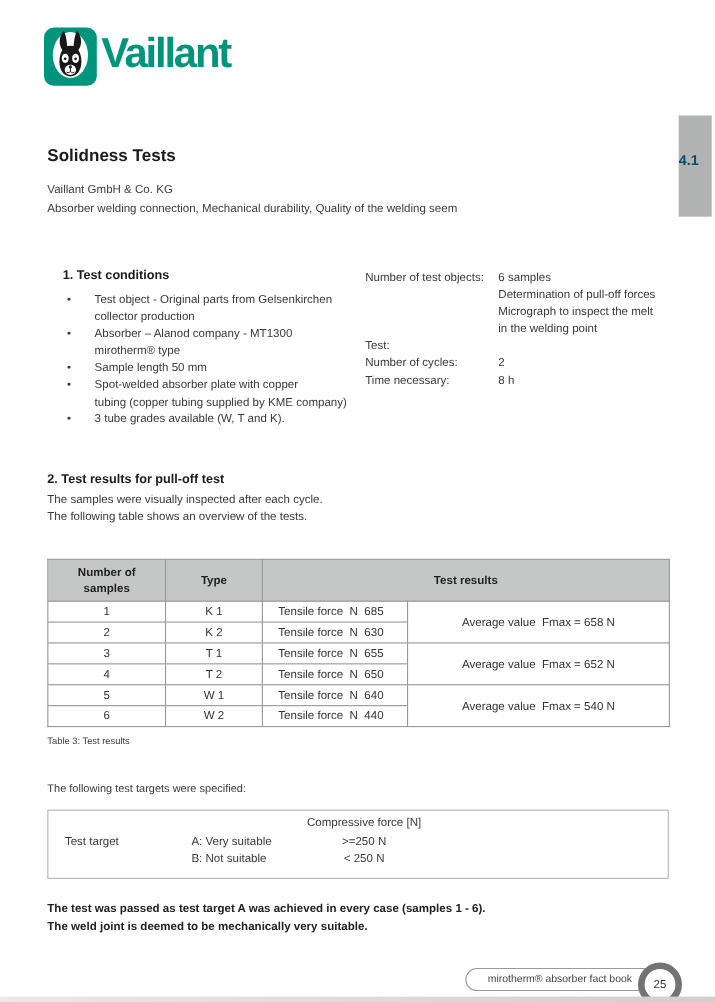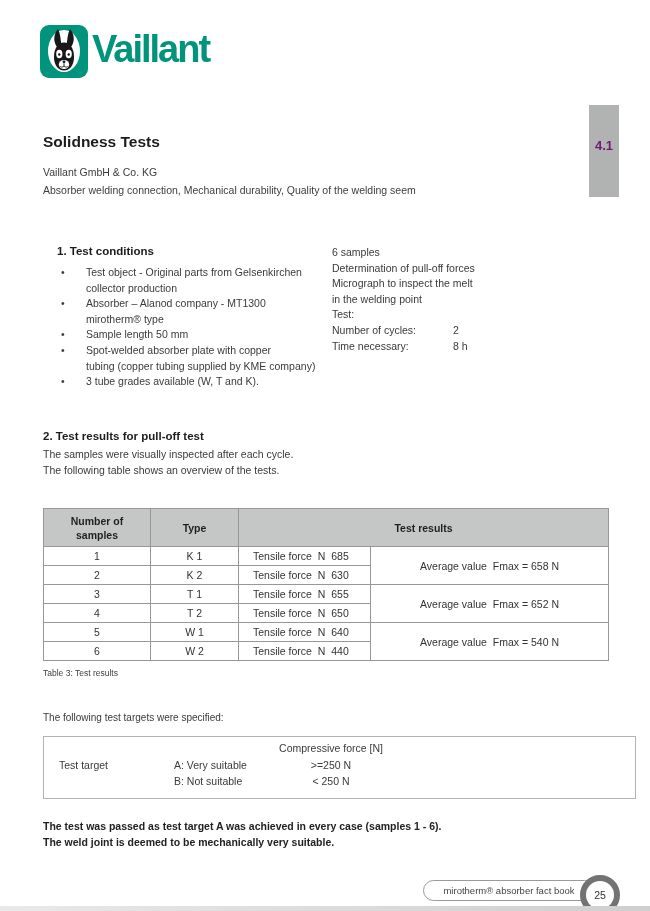--- a/index.html
+++ b/index.html
@@ -21,24 +21,23 @@
     display:flex;align-items:center;justify-content:center;
   }
   .wordmark{
     left:92px;top:27px;
     font-size:38px;font-weight:bold;letter-spacing:-2px;
     color:#00947c;line-height:44px;
   }
 
   
   .chapter-tab{
-    left:589px;top:105px;width:30px;height:92px;
+    left:617px;top:105px;width:30px;height:92px;
     background:#b1b3b2;
-    text-align:center;
-    font-weight:bold;font-size:13px;color:#701a75;
+    font-weight:bold;font-size:13px;color:#0c4a6e;
     padding-top:33px;box-sizing:border-box;
   }
 
   
   .page-title{left:43px;top:133px;font-size:15.5px;font-weight:bold;color:#1c1c1c;}
   .subtitle{left:43px;top:164px;font-size:10.5px;line-height:17.5px;color:#3d3d3d;}
 
   
   .sec-heading{font-size:11.5px;font-weight:bold;color:#1c1c1c;line-height:16px;}
   .conditions{left:57px;top:243px;width:292px;}
@@ -70,21 +69,21 @@
   }
   .results-table td{height:18px;text-align:center;}
   .results-table td.force{text-align:left;padding-left:14px;white-space:pre-wrap;}
   .results-table td.avg{white-space:pre-wrap;}
   .table-caption{left:43px;top:668px;font-size:8.5px;color:#3d3d3d;}
 
   
   .targets-intro{left:43px;top:712px;font-size:10px;}
   .targets-box{
     left:43px;top:736px;width:563px;height:61px;
-    border:1px solid #b3b3b3;font-size:10.5px;padding-left:28px;
+    border:1px solid #b3b3b3;font-size:10.5px;
   }
   .targets-box .t-header{position:absolute;left:207px;top:5px;width:160px;text-align:center;}
   .targets-box .t-label{position:absolute;left:15px;top:22px;}
   .targets-box .t-grade0{position:absolute;left:130px;top:22px;}
   .targets-box .t-force0{position:absolute;left:207px;top:22px;width:160px;text-align:center;}
   .targets-box .t-grade1{position:absolute;left:130px;top:38px;}
   .targets-box .t-force1{position:absolute;left:207px;top:38px;width:160px;text-align:center;}
 
   
   .conclusion{left:43px;top:818px;font-size:10.5px;font-weight:bold;color:#222;line-height:16px;}
@@ -160,20 +159,21 @@
     </div>
     <div class="bullet">
       <span class="marker">•</span>
       <span class="btext pre">3 tube grades available (W, T and K).</span>
     </div>
   </div>
 </div>
 
 <div class="abs details">
   <div class="detail-row">
+    <span class="lbl">Number of test objects:</span>
     <span class="val pre">6 samples
 Determination of pull-off forces
 Micrograph to inspect the melt
 in the welding point</span>
   </div>
   <div class="detail-row">
     <span class="lbl">Test:</span>
   </div>
   <div class="detail-row">
     <span class="lbl">Number of cycles:</span>

